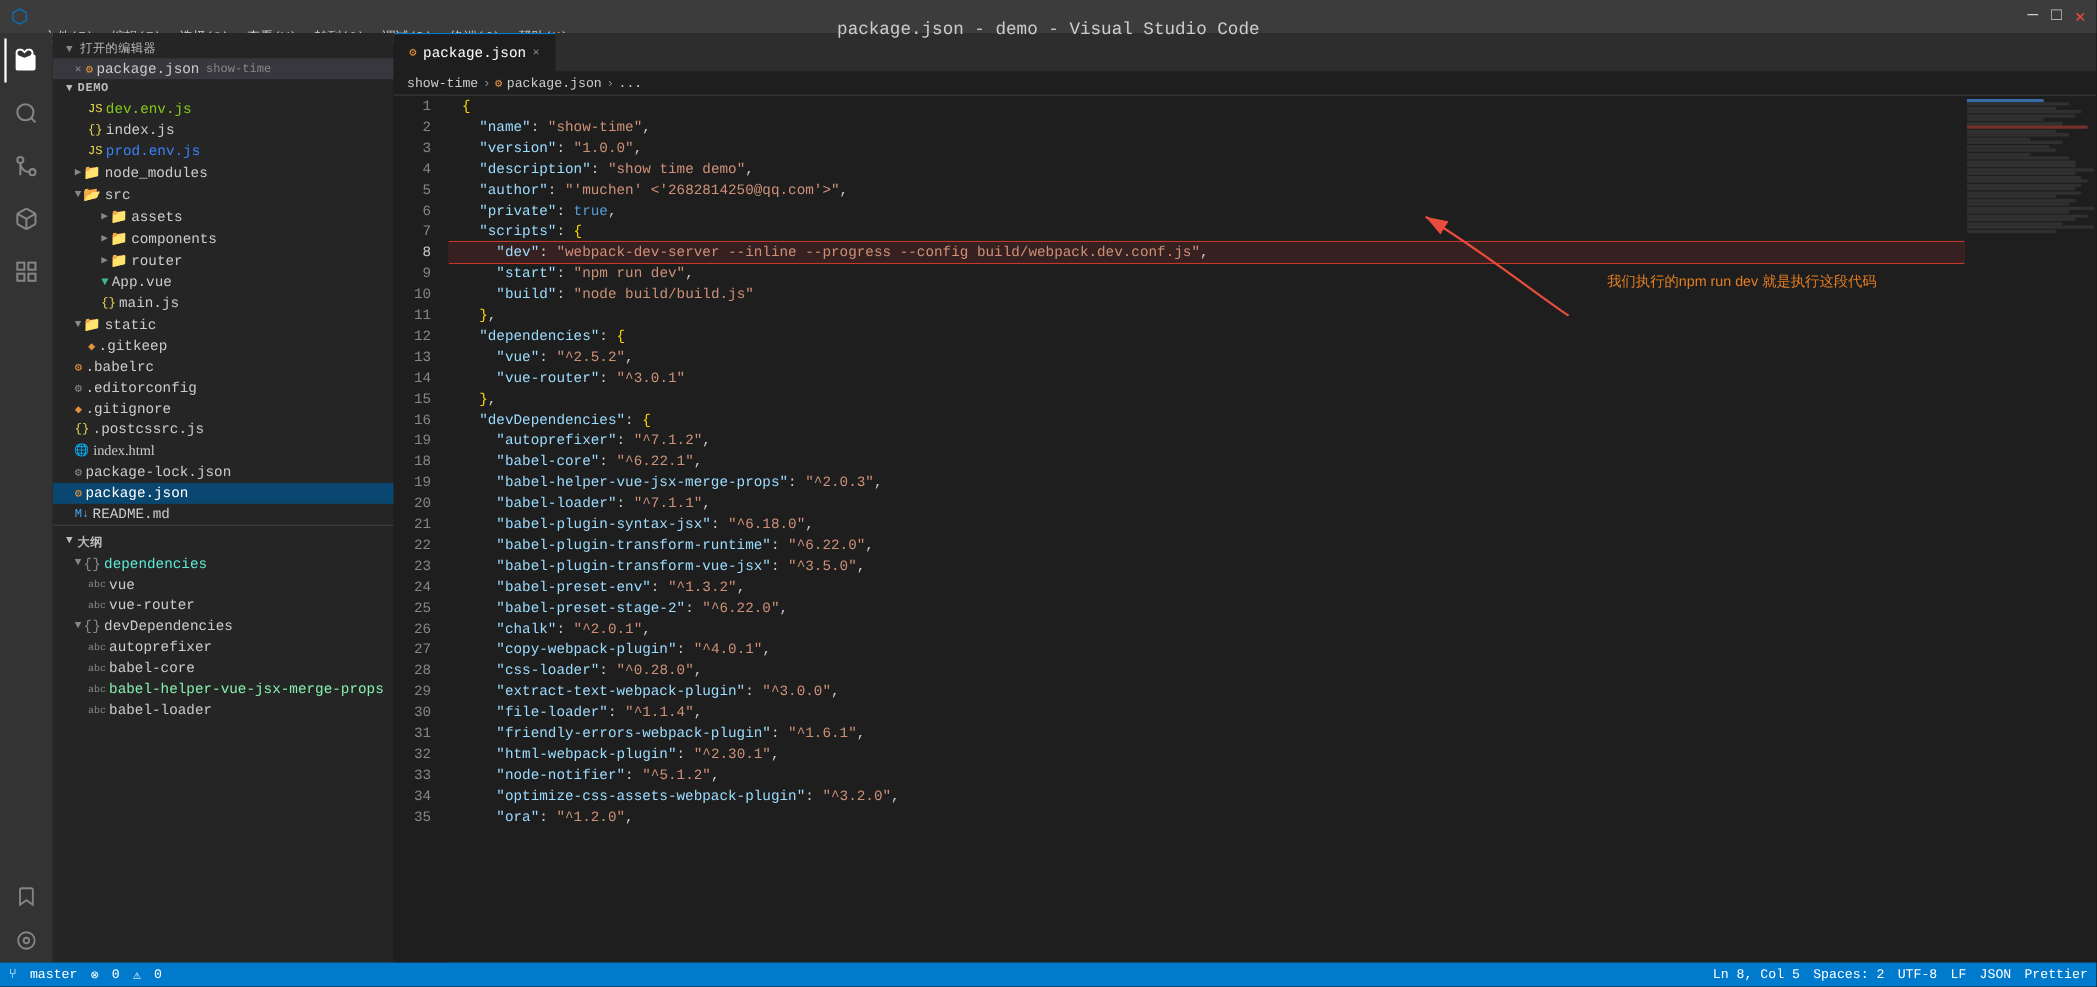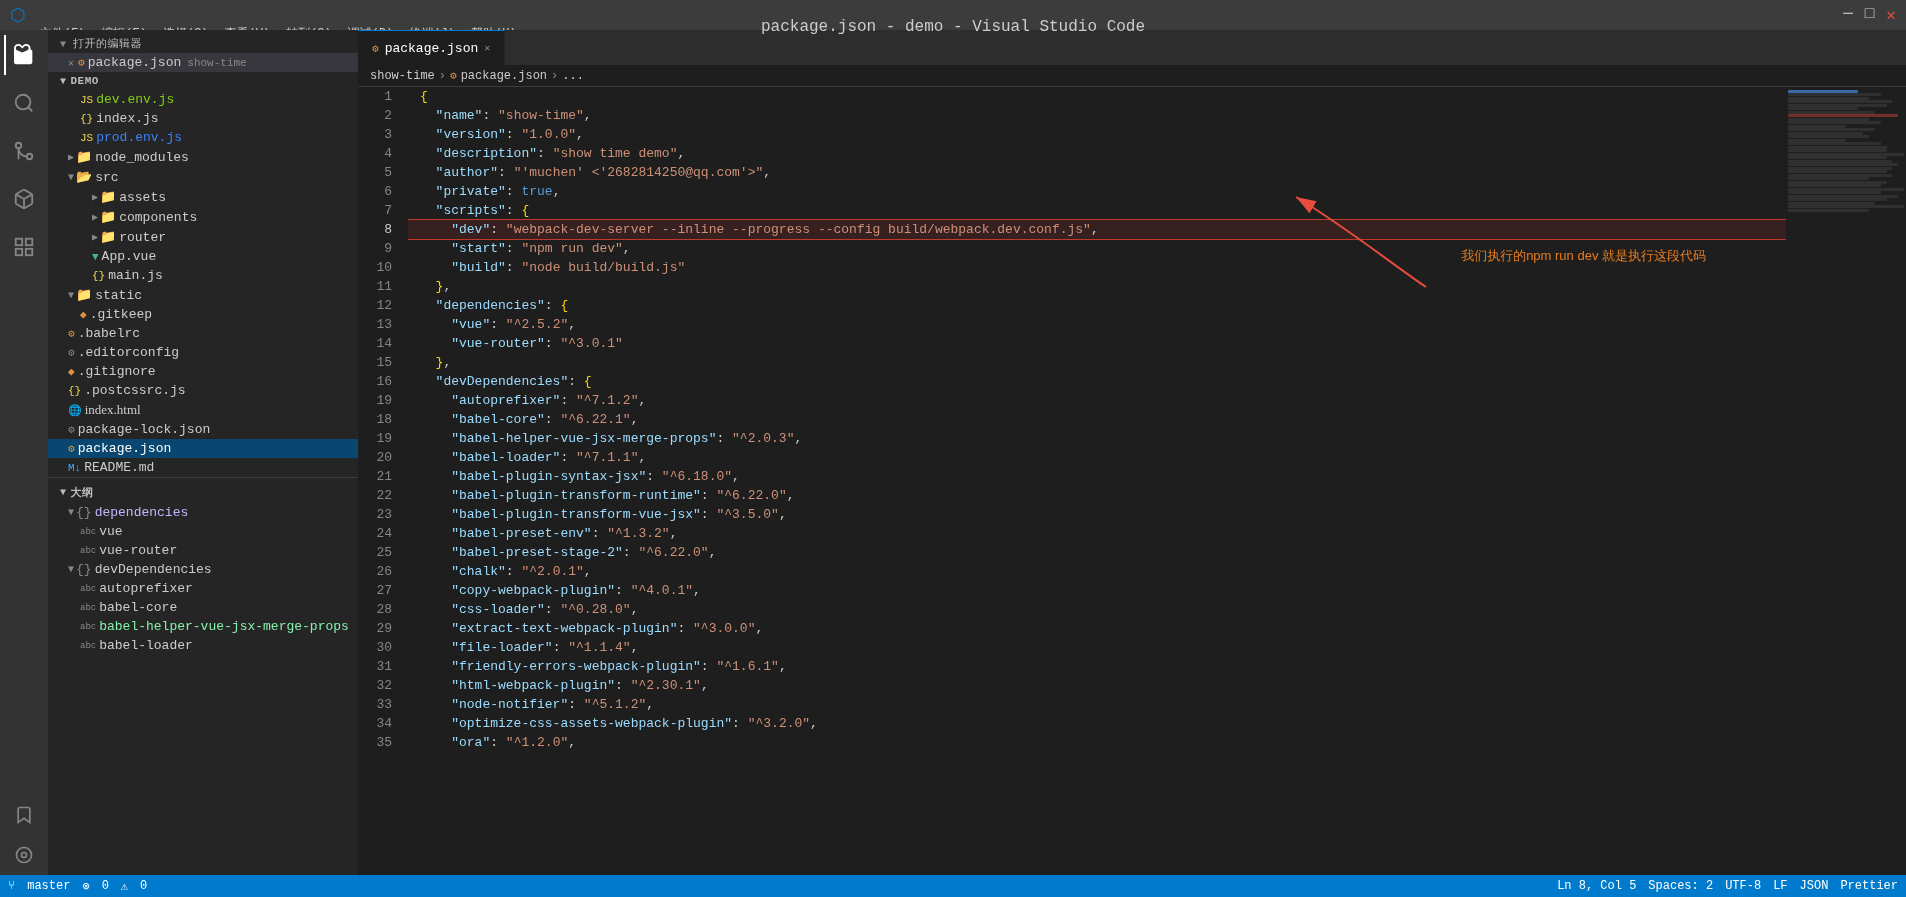--- a/index.html
+++ b/index.html
@@ -482,21 +482,21 @@
       </div>
 
       <div class="outline-section">
         <div class="tree-section-title">
           <span style="font-size:10px;">▼</span>
           <span>大纲</span>
         </div>
         <div class="tree-item indent-1">
           <span style="color:#888;font-size:10px;margin-right:2px;">▼</span>
           <span style="color:#888;margin-right:3px;">{}</span>
-          <span style="color:#c4b5fd;">dependencies</span>
+          <span style="color:#5eead4;">dependencies</span>
         </div>
         <div class="tree-item indent-2">
           <span style="color:#888;font-size:9px;margin-right:3px;">abc</span>
           <span style="color:#cccccc;">vue</span>
         </div>
         <div class="tree-item indent-2">
           <span style="color:#888;font-size:9px;margin-right:3px;">abc</span>
           <span style="color:#cccccc;">vue-router</span>
         </div>
         <div class="tree-item indent-1">

